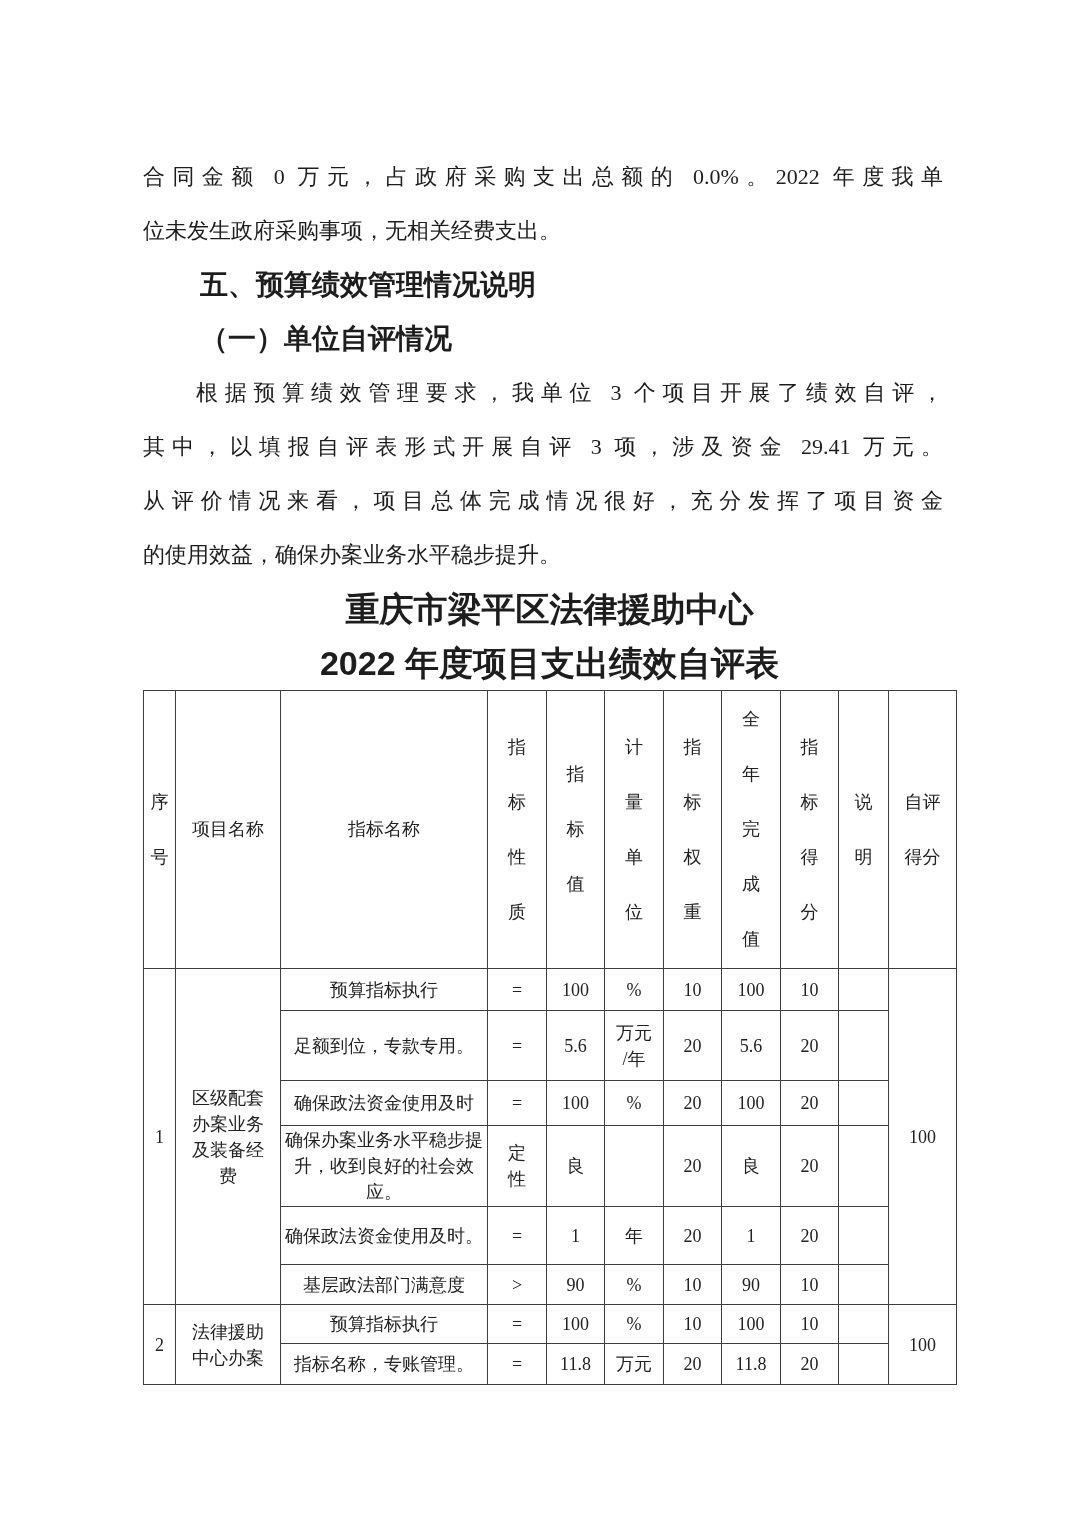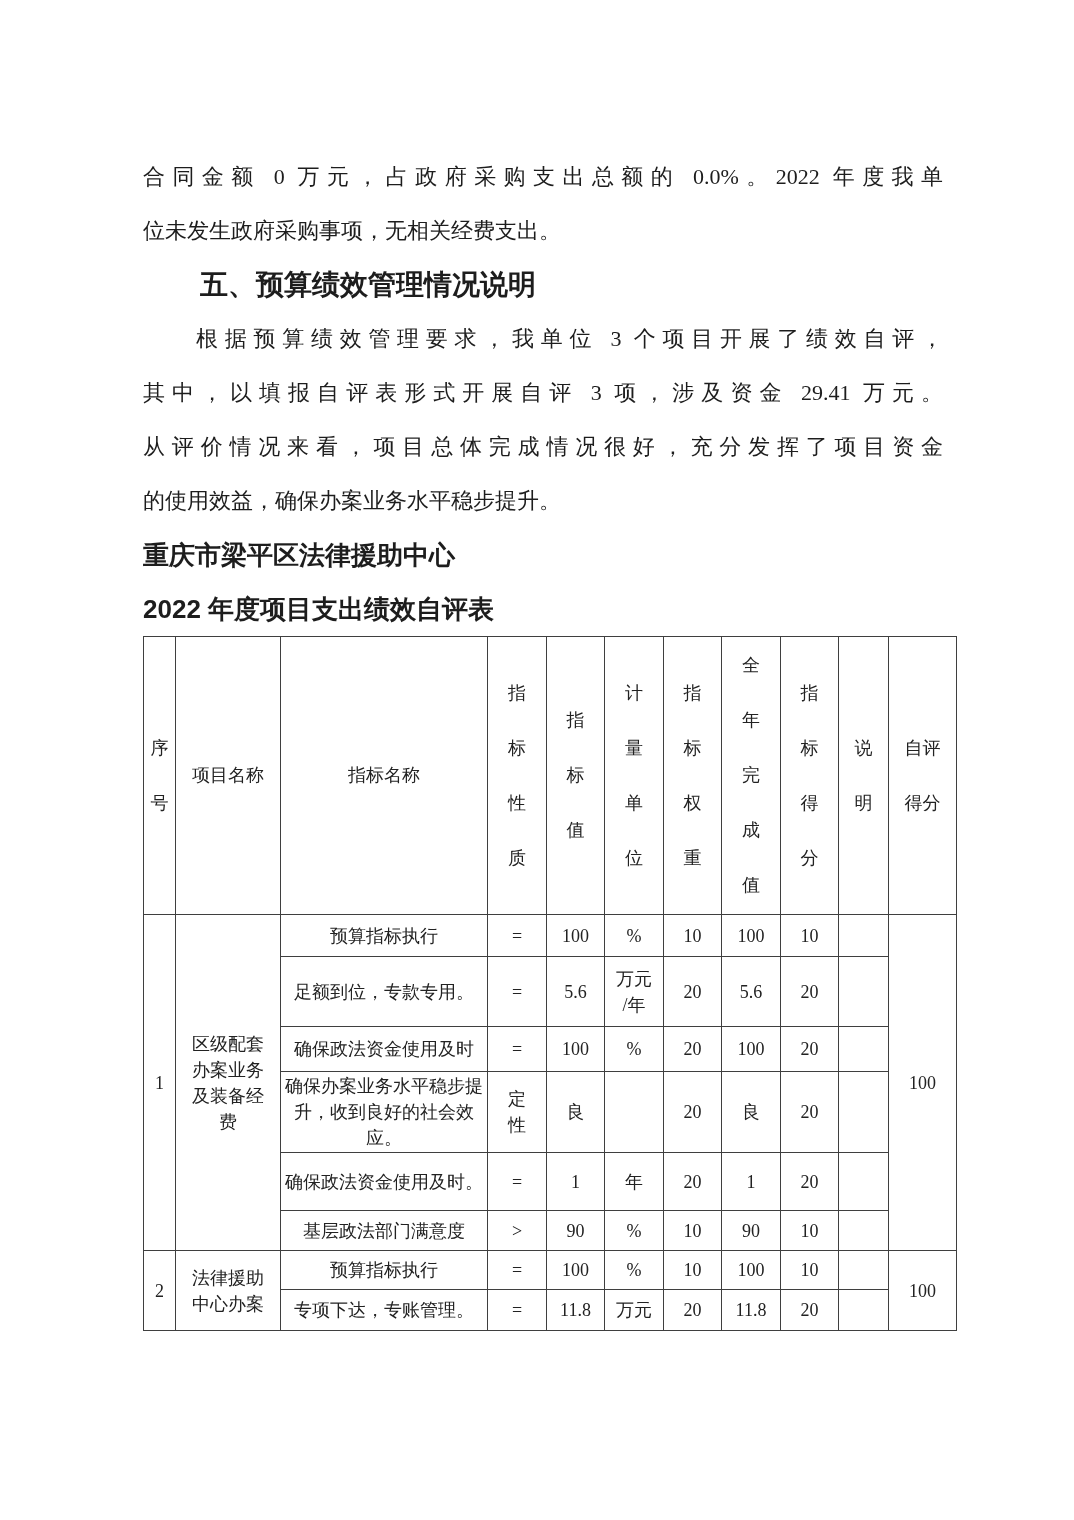--- a/index.html
+++ b/index.html
@@ -12,21 +12,21 @@
   .textblock{font-size:22px;line-height:54px;}
   .para{width:800px;text-align:justify;}
   .para .line{text-justify:inter-character;}
   .para .line:not(:last-child){text-align-last:justify;}
   .para.indent-first .line:first-child{text-indent:53px;}
   .h-section{
     font-size:28px;font-weight:bold;line-height:54px;margin-left:57px;
     font-family:"Liberation Sans","DejaVu Sans",sans-serif;
   }
   .title{
-    width:813px;font-size:26px;font-weight:bold;line-height:54px;
+    width:813px;text-align:center;font-size:34px;font-weight:bold;line-height:54px;
     font-family:"Liberation Sans","DejaVu Sans",sans-serif;
   }
   table.perf{
     border-collapse:collapse;table-layout:fixed;width:813px;
     font-size:18px;color:#222;
   }
   table.perf td{
     border:1px solid #3f3f3f;text-align:center;vertical-align:middle;
     padding:0;line-height:26px;overflow:hidden;
   }
@@ -43,20 +43,21 @@
 
 <div class="doc">
   <div class="textblock">
 
     <div class="para">
       <div class="line">合同金额 0 万元，占政府采购支出总额的 0.0%。2022 年度我单</div>
       <div class="line">位未发生政府采购事项，无相关经费支出。</div>
     </div>
 
     <div class="h-section">五、预算绩效管理情况说明</div>
+    <div class="h-section">（一）单位自评情况</div>
 
     <div class="para indent-first">
       <div class="line">根据预算绩效管理要求，我单位 3 个项目开展了绩效自评，</div>
       <div class="line">其中，以填报自评表形式开展自评 3 项，涉及资金 29.41 万元。</div>
       <div class="line">从评价情况来看，项目总体完成情况很好，充分发挥了项目资金</div>
       <div class="line">的使用效益，确保办案业务水平稳步提升。</div>
     </div>
 
     <div class="title">重庆市梁平区法律援助中心</div>
     <div class="title">2022 年度项目支出绩效自评表</div>
@@ -189,21 +190,21 @@
         <td data-vertical="1">=</td>
         <td>100</td>
         <td data-vertical="2">%</td>
         <td>10</td>
         <td>100</td>
         <td>10</td>
         <td></td>
         <td rowspan="2" class="no-bb">100</td>
       </tr>
       <tr class="r8">
-        <td class="ind">专项下达，专账管理。</td>
+        <td class="ind">指标名称，专账管理。</td>
         <td data-vertical="1">=</td>
         <td>11.8</td>
         <td data-vertical="2">万元</td>
         <td>20</td>
         <td>11.8</td>
         <td>20</td>
         <td></td>
       </tr>
     </tbody>
   </table>

